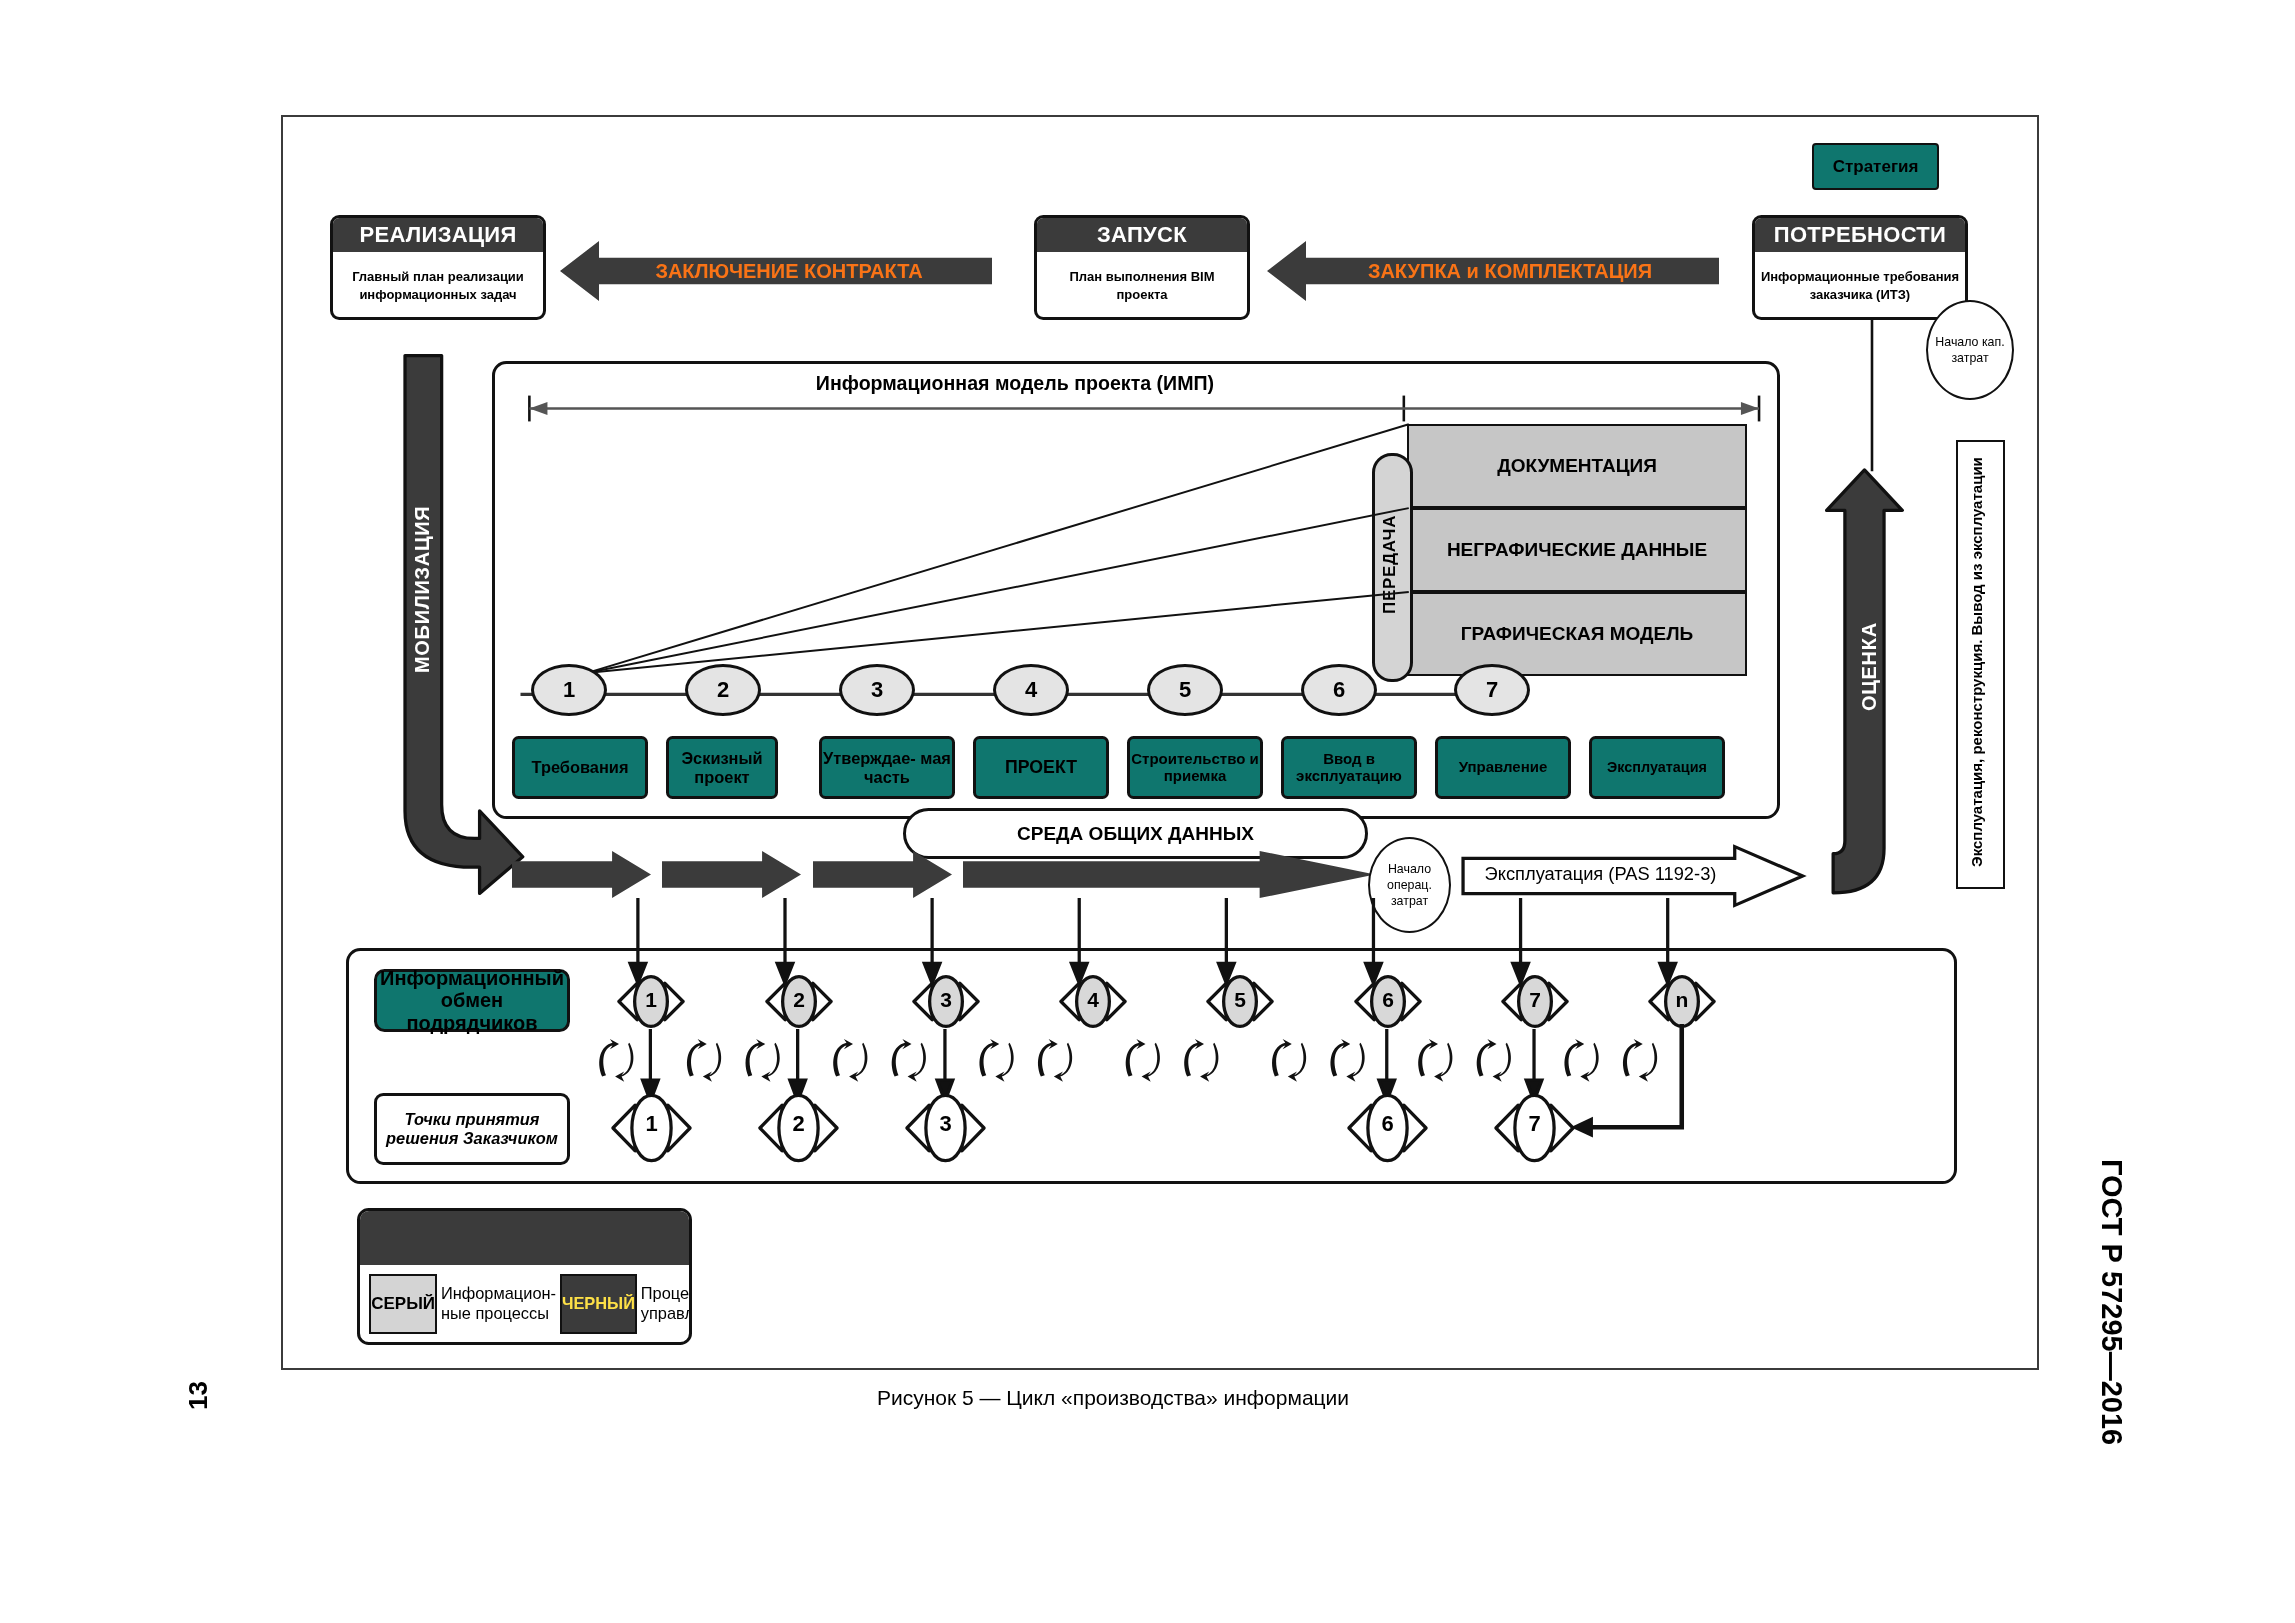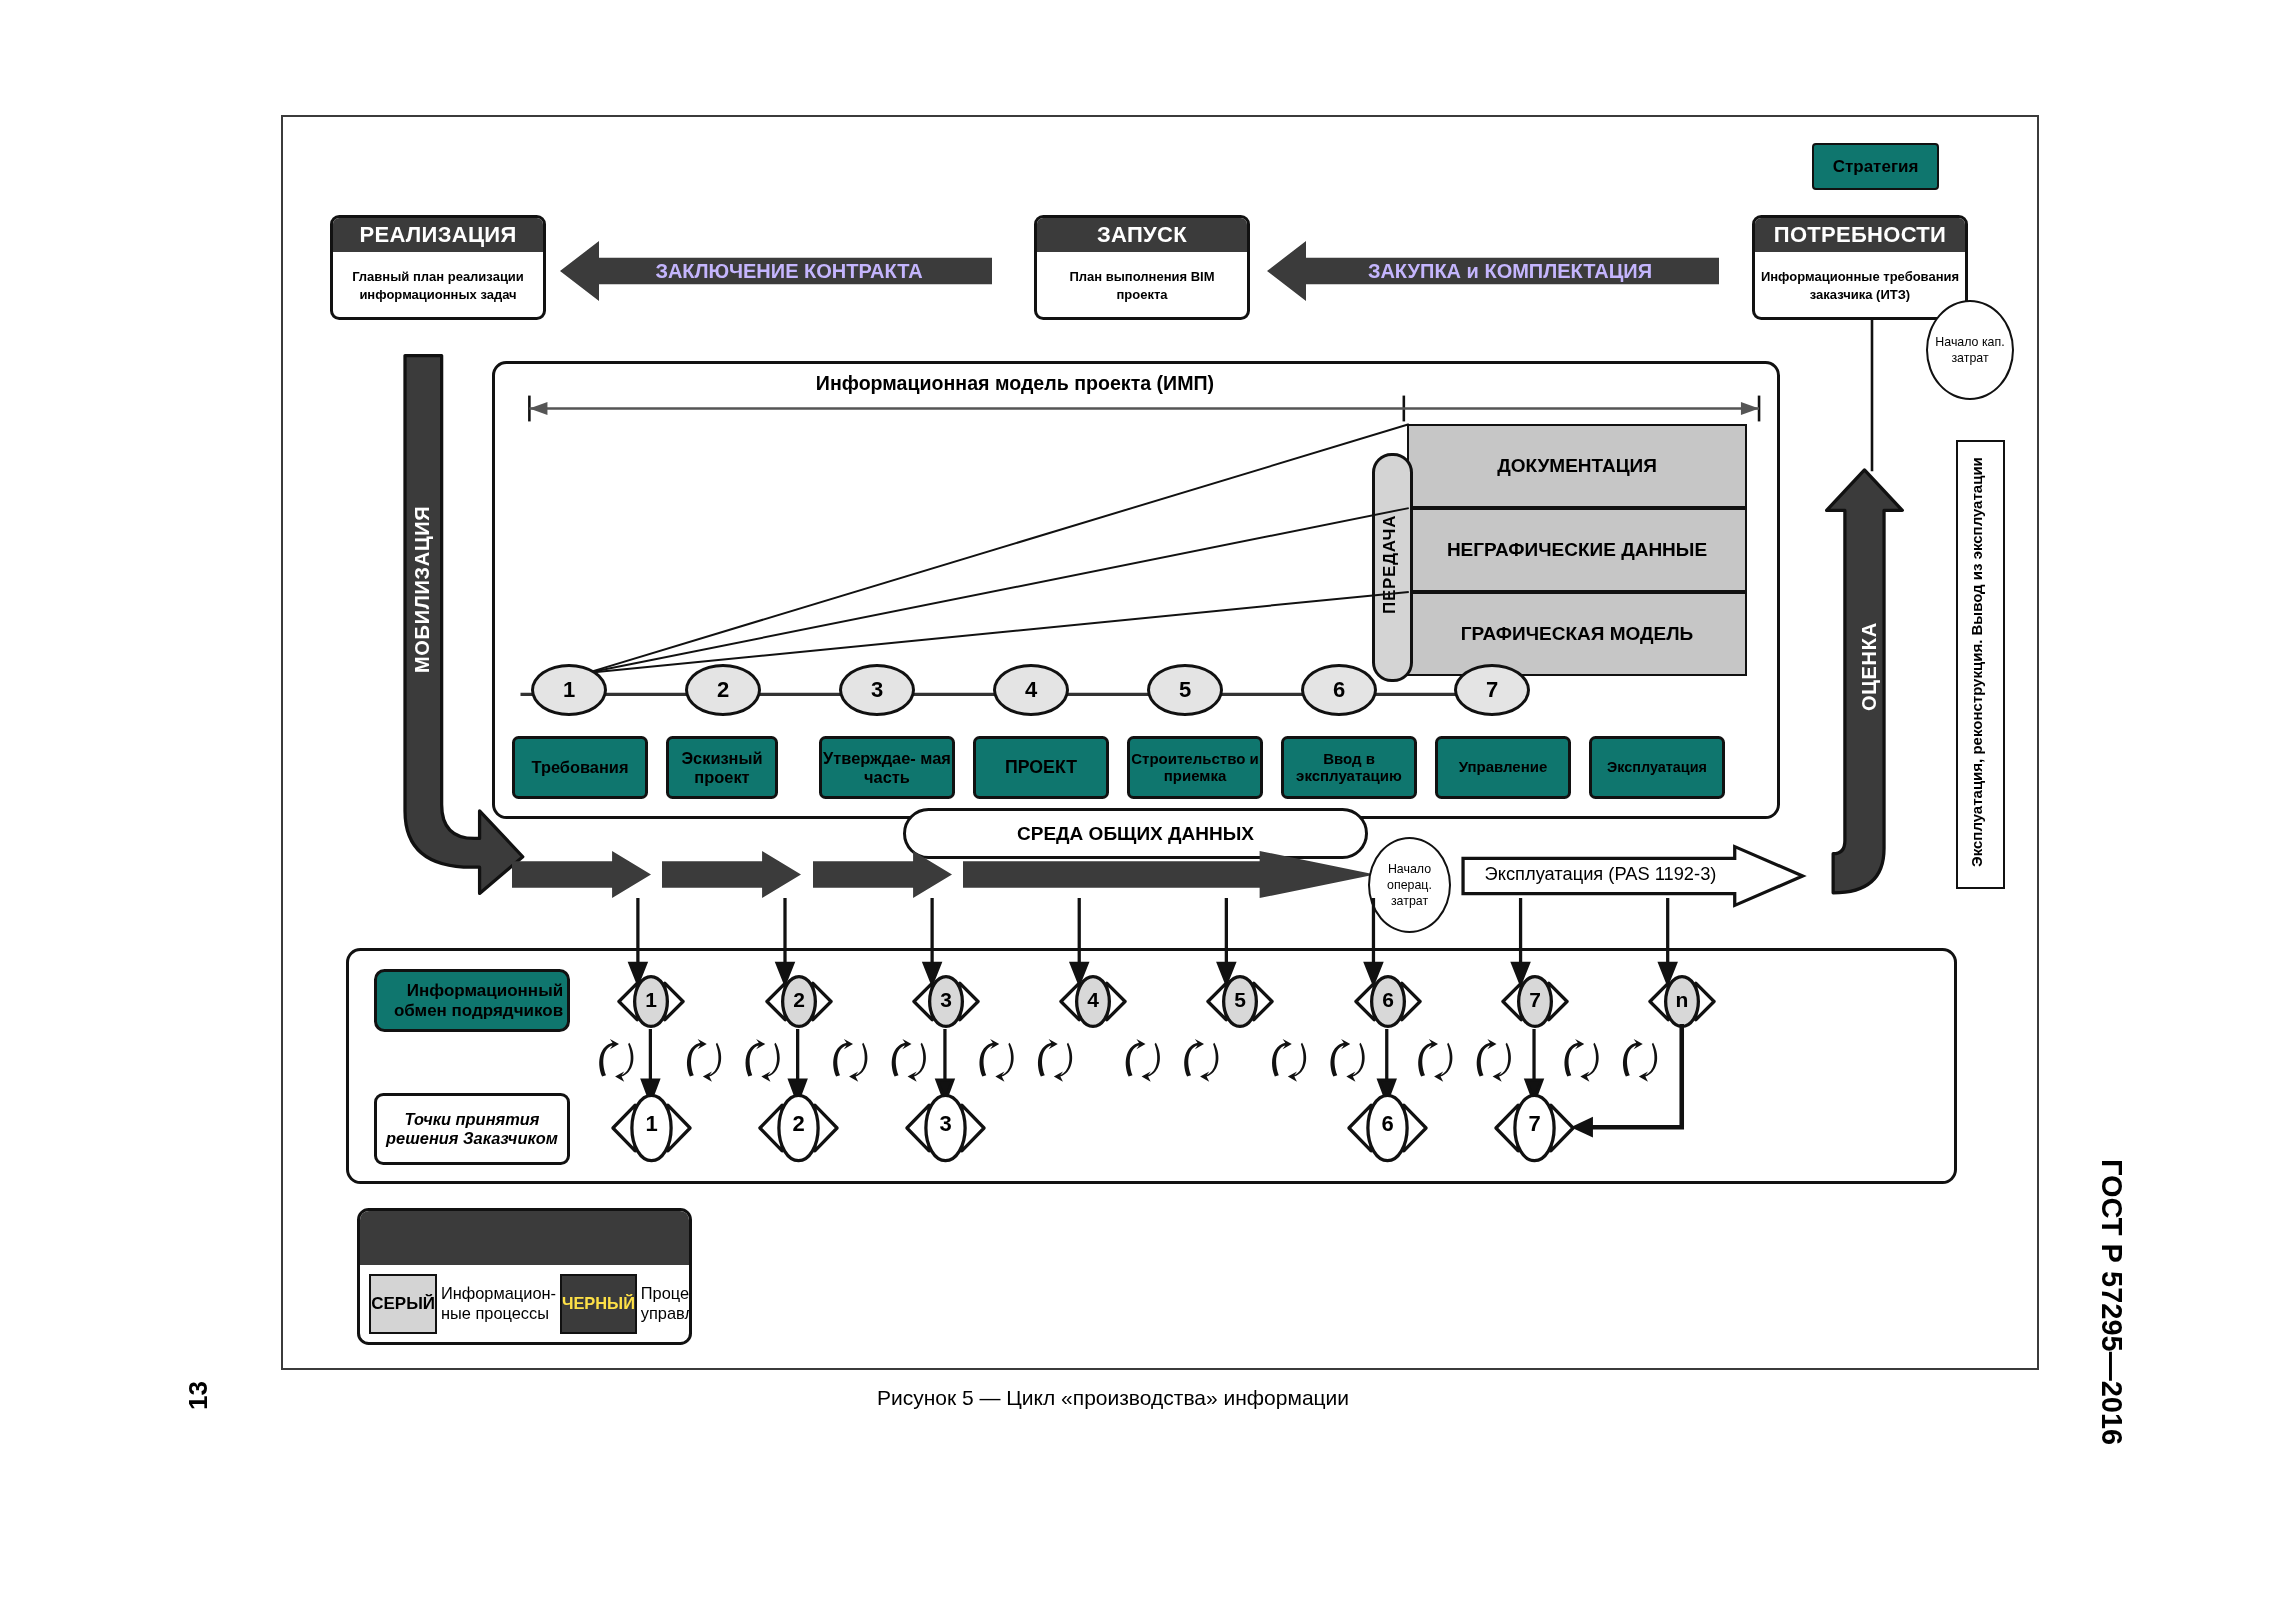--- a/index.html
+++ b/index.html
@@ -17,21 +17,21 @@
 
   .greybox{box-sizing:border-box;background:#0f766e;border:3.3px solid #111;border-radius:6.5px;
            display:flex;align-items:center;justify-content:center;text-align:center;font-weight:bold;line-height:1.12;}
   .whitebox{box-sizing:border-box;background:#fff;border:3.3px solid #111;border-radius:9.2px;
            display:flex;align-items:center;justify-content:center;text-align:center;font-weight:bold;line-height:1.18;}
 
   
   .outline{box-sizing:border-box;border:3.3px solid #111;border-radius:14.4px;background:transparent;}
 
   
-  .ribbon-left{background:#3b3b3b;color:#c4b5fd;font-weight:bold;display:flex;align-items:center;justify-content:center;
+  .ribbon-left{background:#3b3b3b;color:#f97316;font-weight:bold;display:flex;align-items:center;justify-content:center;
      -webkit-clip-path:polygon(0% 50%, 39px 0%, 39px 28%, 100% 28%, 100% 72%, 39px 72%, 39px 100%);
      clip-path:polygon(0% 50%, 39px 0%, 39px 28%, 100% 28%, 100% 72%, 39px 72%, 39px 100%);}
 
   
   .chev{background:#3b3b3b;
      -webkit-clip-path:polygon(0% 22%, 72% 22%, 72% 0%, 100% 50%, 72% 100%, 72% 78%, 0% 78%);
      clip-path:polygon(0% 22%, 72% 22%, 72% 0%, 100% 50%, 72% 100%, 72% 78%, 0% 78%);}
 
   
   .ell{box-sizing:border-box;background:#e4e4e4;border:3.3px solid #111;border-radius:50%;
@@ -230,21 +230,21 @@
       <path d="M902 100 L926 100 L914 130 Z"></path>
     <line x1="1139" y1="0" x2="1139" y2="108"></line>
       <path d="M1127 100 L1151 100 L1139 130 Z"></path>
     <line x1="1364" y1="0" x2="1364" y2="108"></line>
       <path d="M1352 100 L1376 100 L1364 130 Z"></path>
     <line x1="1589" y1="0" x2="1589" y2="108"></line>
       <path d="M1577 100 L1601 100 L1589 130 Z"></path>
   </g>
 </svg>
 
-<div class="abs greybox" style="left:374px;top:969px;width:196px;height:63px;font-size:17px;border-radius:10.5px;text-align:right;">
+<div class="abs greybox" style="left:374px;top:969px;width:196px;height:63px;font-size:20px;border-radius:10.5px;">
   <span style="padding:0 3.9px;">Информационный обмен подрядчиков</span>
 </div>
 
 <div class="abs whitebox" style="left:374px;top:1093px;width:196px;height:72px;font-size:16.4px;">
   <span style="padding:0 3.9px;font-style:italic;">Точки принятия решения Заказчиком</span>
 </div>
 
 <svg class="abs" style="left:615px;top:974px;width:72px;height:55px;" viewBox="0 0 110 84">
   <path d="M6 42 L34 14 L34 70 Z" fill="#fff" stroke="#111" stroke-width="5" stroke-linejoin="round"></path>
   <path d="M104 42 L76 14 L76 70 Z" fill="#fff" stroke="#111" stroke-width="5" stroke-linejoin="round"></path>

